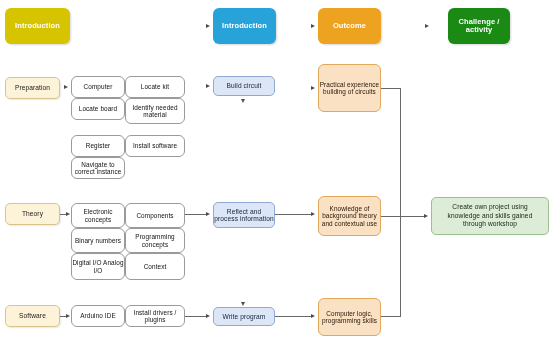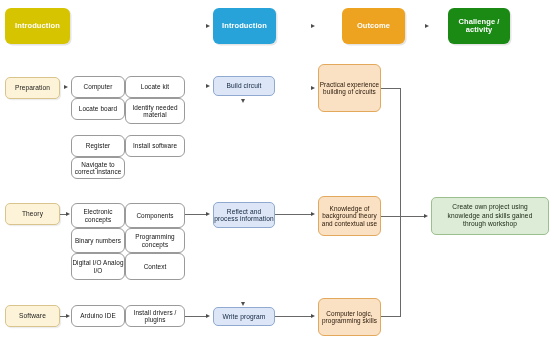--- a/index.html
+++ b/index.html
@@ -36,21 +36,21 @@
   
   .hdr {
     border-radius: 6px;
     color: #ffffff;
     font-weight: bold;
     font-size: 7.5px;
     box-shadow: 1.5px 1.5px 0 rgba(0,0,0,0.10);
   }
   .hdr-intro  { background: #d6c400; }
   .hdr-app    { background: #28a3da; }
-  .hdr-out    { background: #eda320; margin-left: 24px; }
+  .hdr-out    { background: #eda320; }
   .hdr-chal   { background: #1a8a15; margin-left: 16px; }
 
   
   .cat {
     background: #fdf3d8;
     border: 1px solid #d9c48d;
     border-radius: 5px;
     color: #1b1b1b;
     font-size: 6.6px;
     box-shadow: 1.2px 1.2px 0 rgba(0,0,0,0.07);

